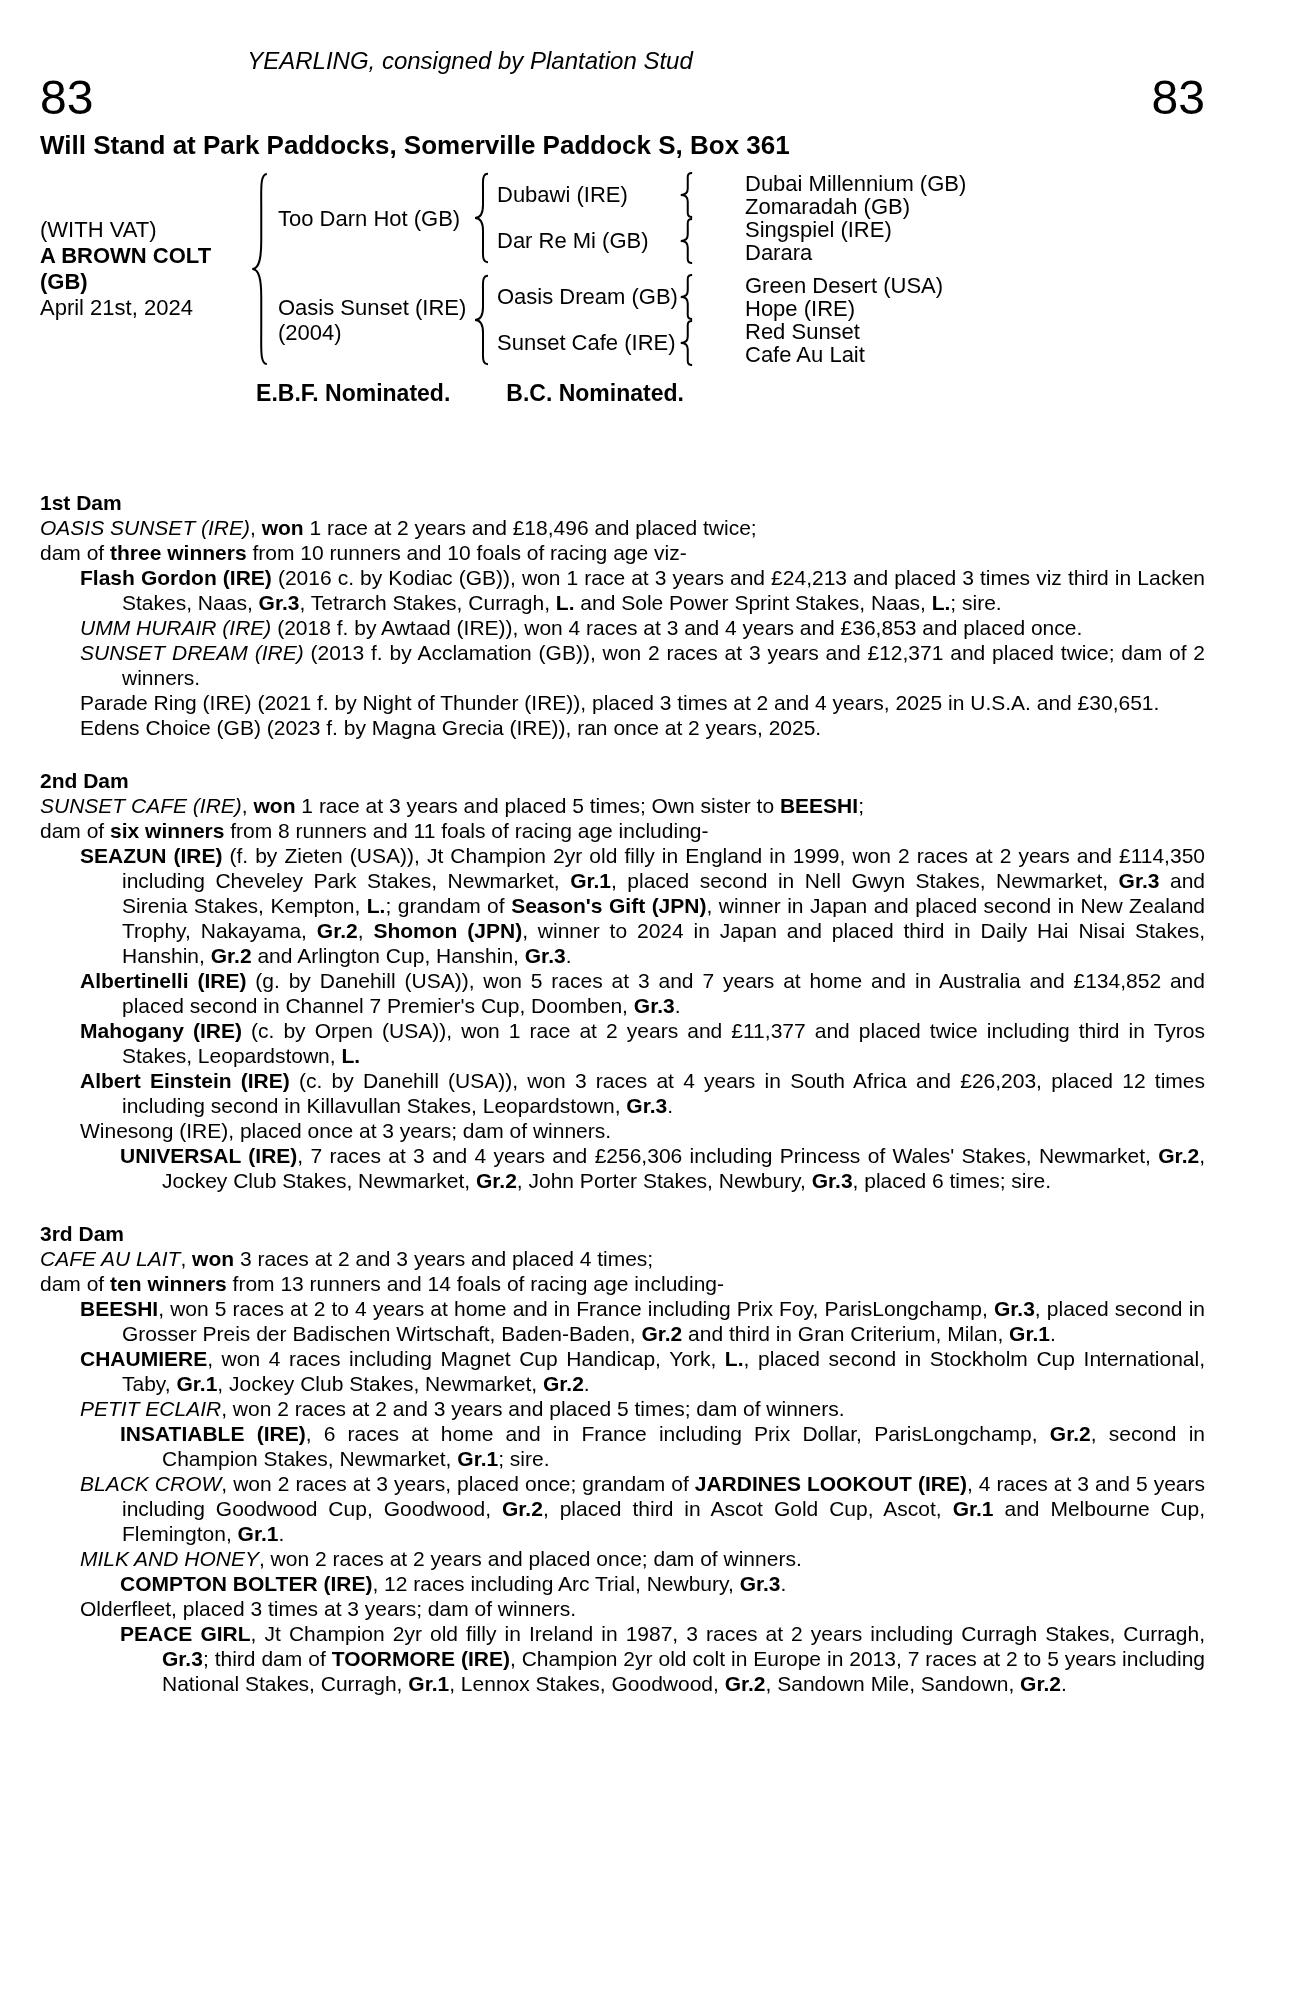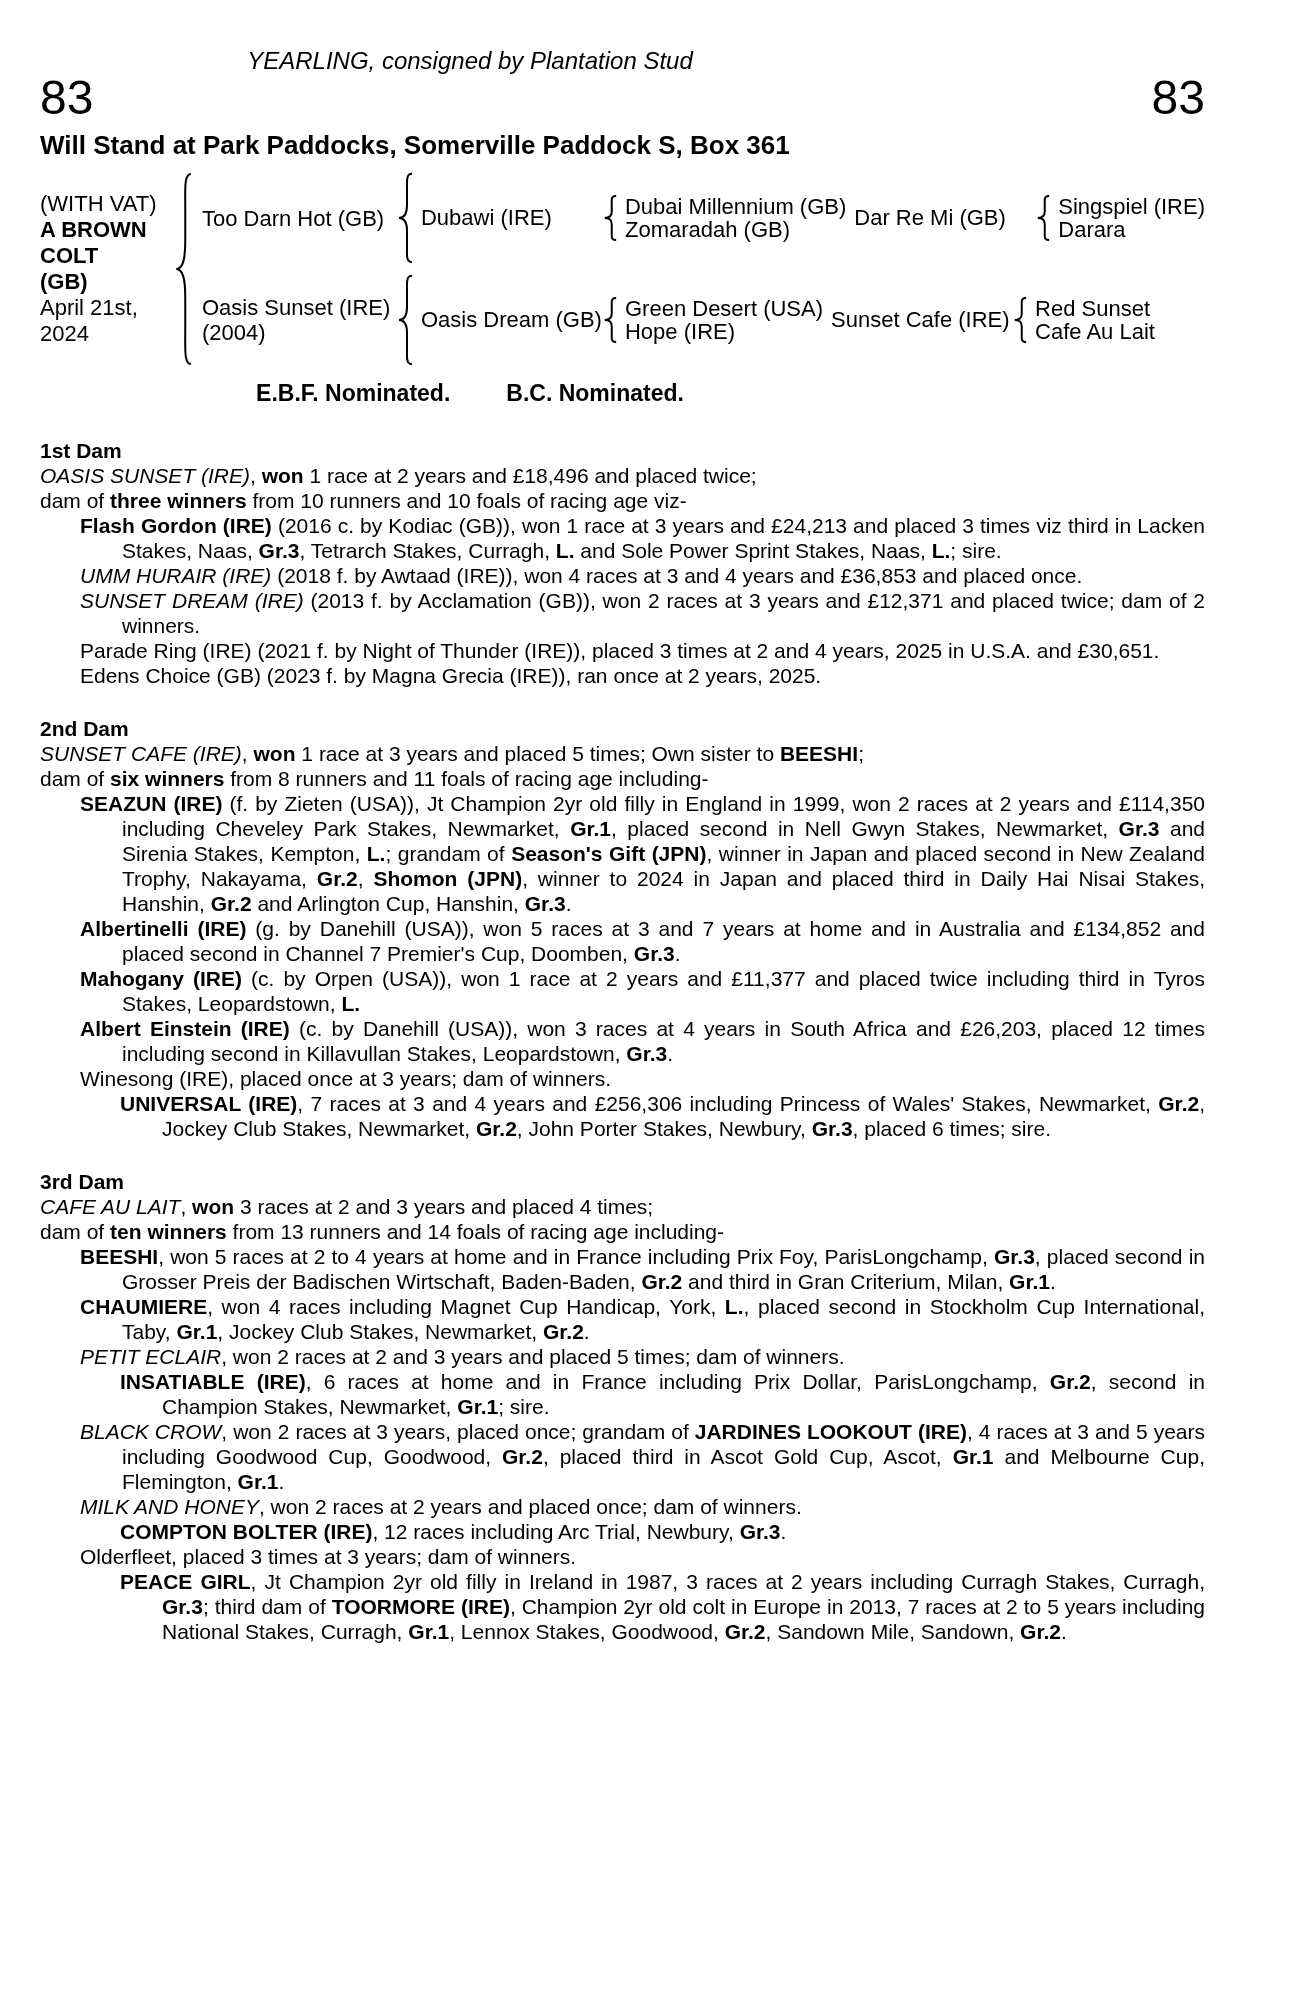--- a/index.html
+++ b/index.html
@@ -17,36 +17,36 @@
   .lot-row{display:flex;justify-content:space-between;align-items:flex-start;
            font-size:48px;font-weight:normal;line-height:48px;margin-top:0;}
   .stand{font-size:26px;font-weight:bold;line-height:30px;margin-top:8px;}
 
   
   .ped{display:flex;align-items:center;font-size:22px;margin-top:10px;}
   .ped-id{width:210px;line-height:26px;}
   .gen1col{display:flex;flex-direction:column;gap:10px;}
   .gen1item{display:flex;align-items:center;}
   .gen1name{width:195px;padding-left:10px;line-height:25px;}
-  .gen2col{display:flex;flex-direction:row;}
+  .gen2col{display:flex;flex-direction:column;}
   .gen2item{display:flex;align-items:center;}
   .gen2name{width:182px;padding-left:8px;line-height:24px;}
-  .gen3col{padding-left:8px;}
+  .gen3col{padding-left:8px;margin-left:44px;}
   .gen3col div{line-height:23px;white-space:nowrap;}
   .brace{flex:0 0 auto;display:block;}
   .brace-outer{width:18px;height:198px;}
   .brace-mid{width:16px;height:92px;}
   .brace-sm{width:14px;height:46px;}
 
   
   .nom-row{width:860px;display:flex;justify-content:center;gap:56px;
            font-size:23px;font-weight:bold;line-height:26px;margin-top:12px;}
 
   
-  .sections{margin-top:32px;font-size:21px;line-height:25px;}
+  .sections{margin-top:84px;font-size:21px;line-height:25px;}
   .dam-section + .dam-section{margin-top:28px;}
   .dam-heading{font-size:21px;line-height:25px;font-weight:bold;margin:0;}
   .section-body p{margin:0;text-align:justify;}
   .section-body p.p0{padding-left:0;text-indent:0;}
   .section-body p.h1{padding-left:82px;text-indent:-42px;}
   .section-body p.h2{padding-left:122px;text-indent:-42px;}
 </style>
 </head>
 <body>
 

